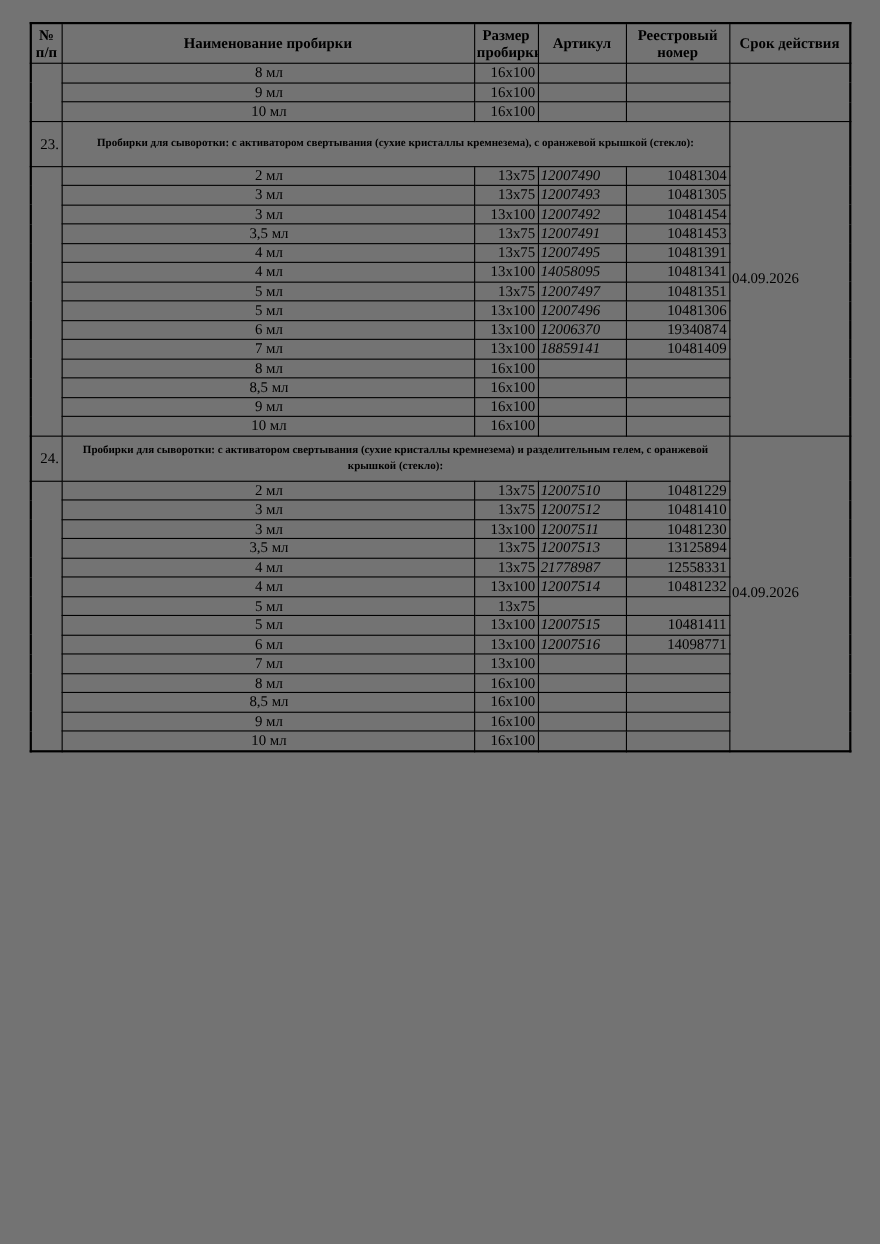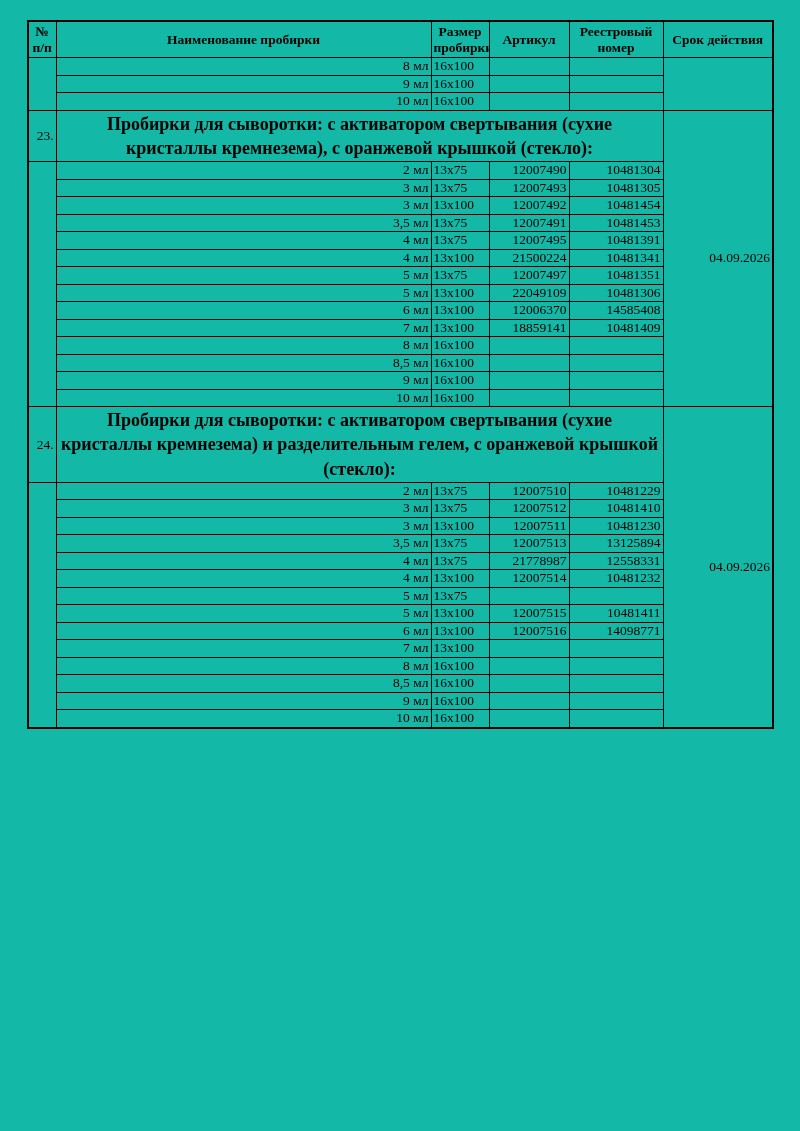--- a/index.html
+++ b/index.html
@@ -4,21 +4,21 @@
 <style>
   html, body {
     margin: 0;
     padding: 0;
     background: #ffffff;
   }
   .page {
     position: relative;
     width: 800px;
     height: 1131px;
-    background: #14b8a6;
+    background: #737373;
     overflow: hidden;
     font-family: "Liberation Serif", serif;
     color: #000000;
   }
   table.product-table {
     position: absolute;
     left: 27px;
     top: 20px;
     width: 745px;
     border-collapse: collapse;
@@ -47,29 +47,29 @@
     height: 33px;
     line-height: 1.12;
     padding: 1px 2px;
   }
   tr.data-row td {
     height: 16.5px;
     line-height: 16.5px;
     white-space: nowrap;
   }
   td.cell-num      { text-align: center; }
-  td.cell-name     { text-align: right; padding-left: 4px; margin-left: 44px; }
-  td.cell-size     { text-align: left; }
-  td.cell-article  { text-align: right; }
+  td.cell-name     { text-align: center; padding-left: 4px; margin-left: 44px; }
+  td.cell-size     { text-align: right; }
+  td.cell-article  { text-align: left; font-style: italic; }
   td.cell-registry { text-align: right; }
-  td.cell-validity { text-align: right; }
+  td.cell-validity { text-align: left; }
   tr.section-title-row td.cell-title {
     font-weight: bold;
     text-align: center;
-    font-size: 18px;
+    font-size: 10px;
     line-height: 1.35;
     height: 38px;
     padding: 1px 4px;
   }
   tr.section-title-row td.cell-num {
     vertical-align: middle;
     text-align: right;
   }
 </style>
 </head>
@@ -148,40 +148,40 @@
         </tr>
         <tr class="data-row">
           <td class="cell-name">4 мл</td>
           <td class="cell-size">13x75</td>
           <td class="cell-article">12007495</td>
           <td class="cell-registry">10481391</td>
         </tr>
         <tr class="data-row">
           <td class="cell-name">4 мл</td>
           <td class="cell-size">13x100</td>
-          <td class="cell-article">21500224</td>
+          <td class="cell-article">14058095</td>
           <td class="cell-registry">10481341</td>
         </tr>
         <tr class="data-row">
           <td class="cell-name">5 мл</td>
           <td class="cell-size">13x75</td>
           <td class="cell-article">12007497</td>
           <td class="cell-registry">10481351</td>
         </tr>
         <tr class="data-row">
           <td class="cell-name">5 мл</td>
           <td class="cell-size">13x100</td>
-          <td class="cell-article">22049109</td>
+          <td class="cell-article">12007496</td>
           <td class="cell-registry">10481306</td>
         </tr>
         <tr class="data-row">
           <td class="cell-name">6 мл</td>
           <td class="cell-size">13x100</td>
           <td class="cell-article">12006370</td>
-          <td class="cell-registry">14585408</td>
+          <td class="cell-registry">19340874</td>
         </tr>
         <tr class="data-row">
           <td class="cell-name">7 мл</td>
           <td class="cell-size">13x100</td>
           <td class="cell-article">18859141</td>
           <td class="cell-registry">10481409</td>
         </tr>
         <tr class="data-row">
           <td class="cell-name">8 мл</td>
           <td class="cell-size">16x100</td>

